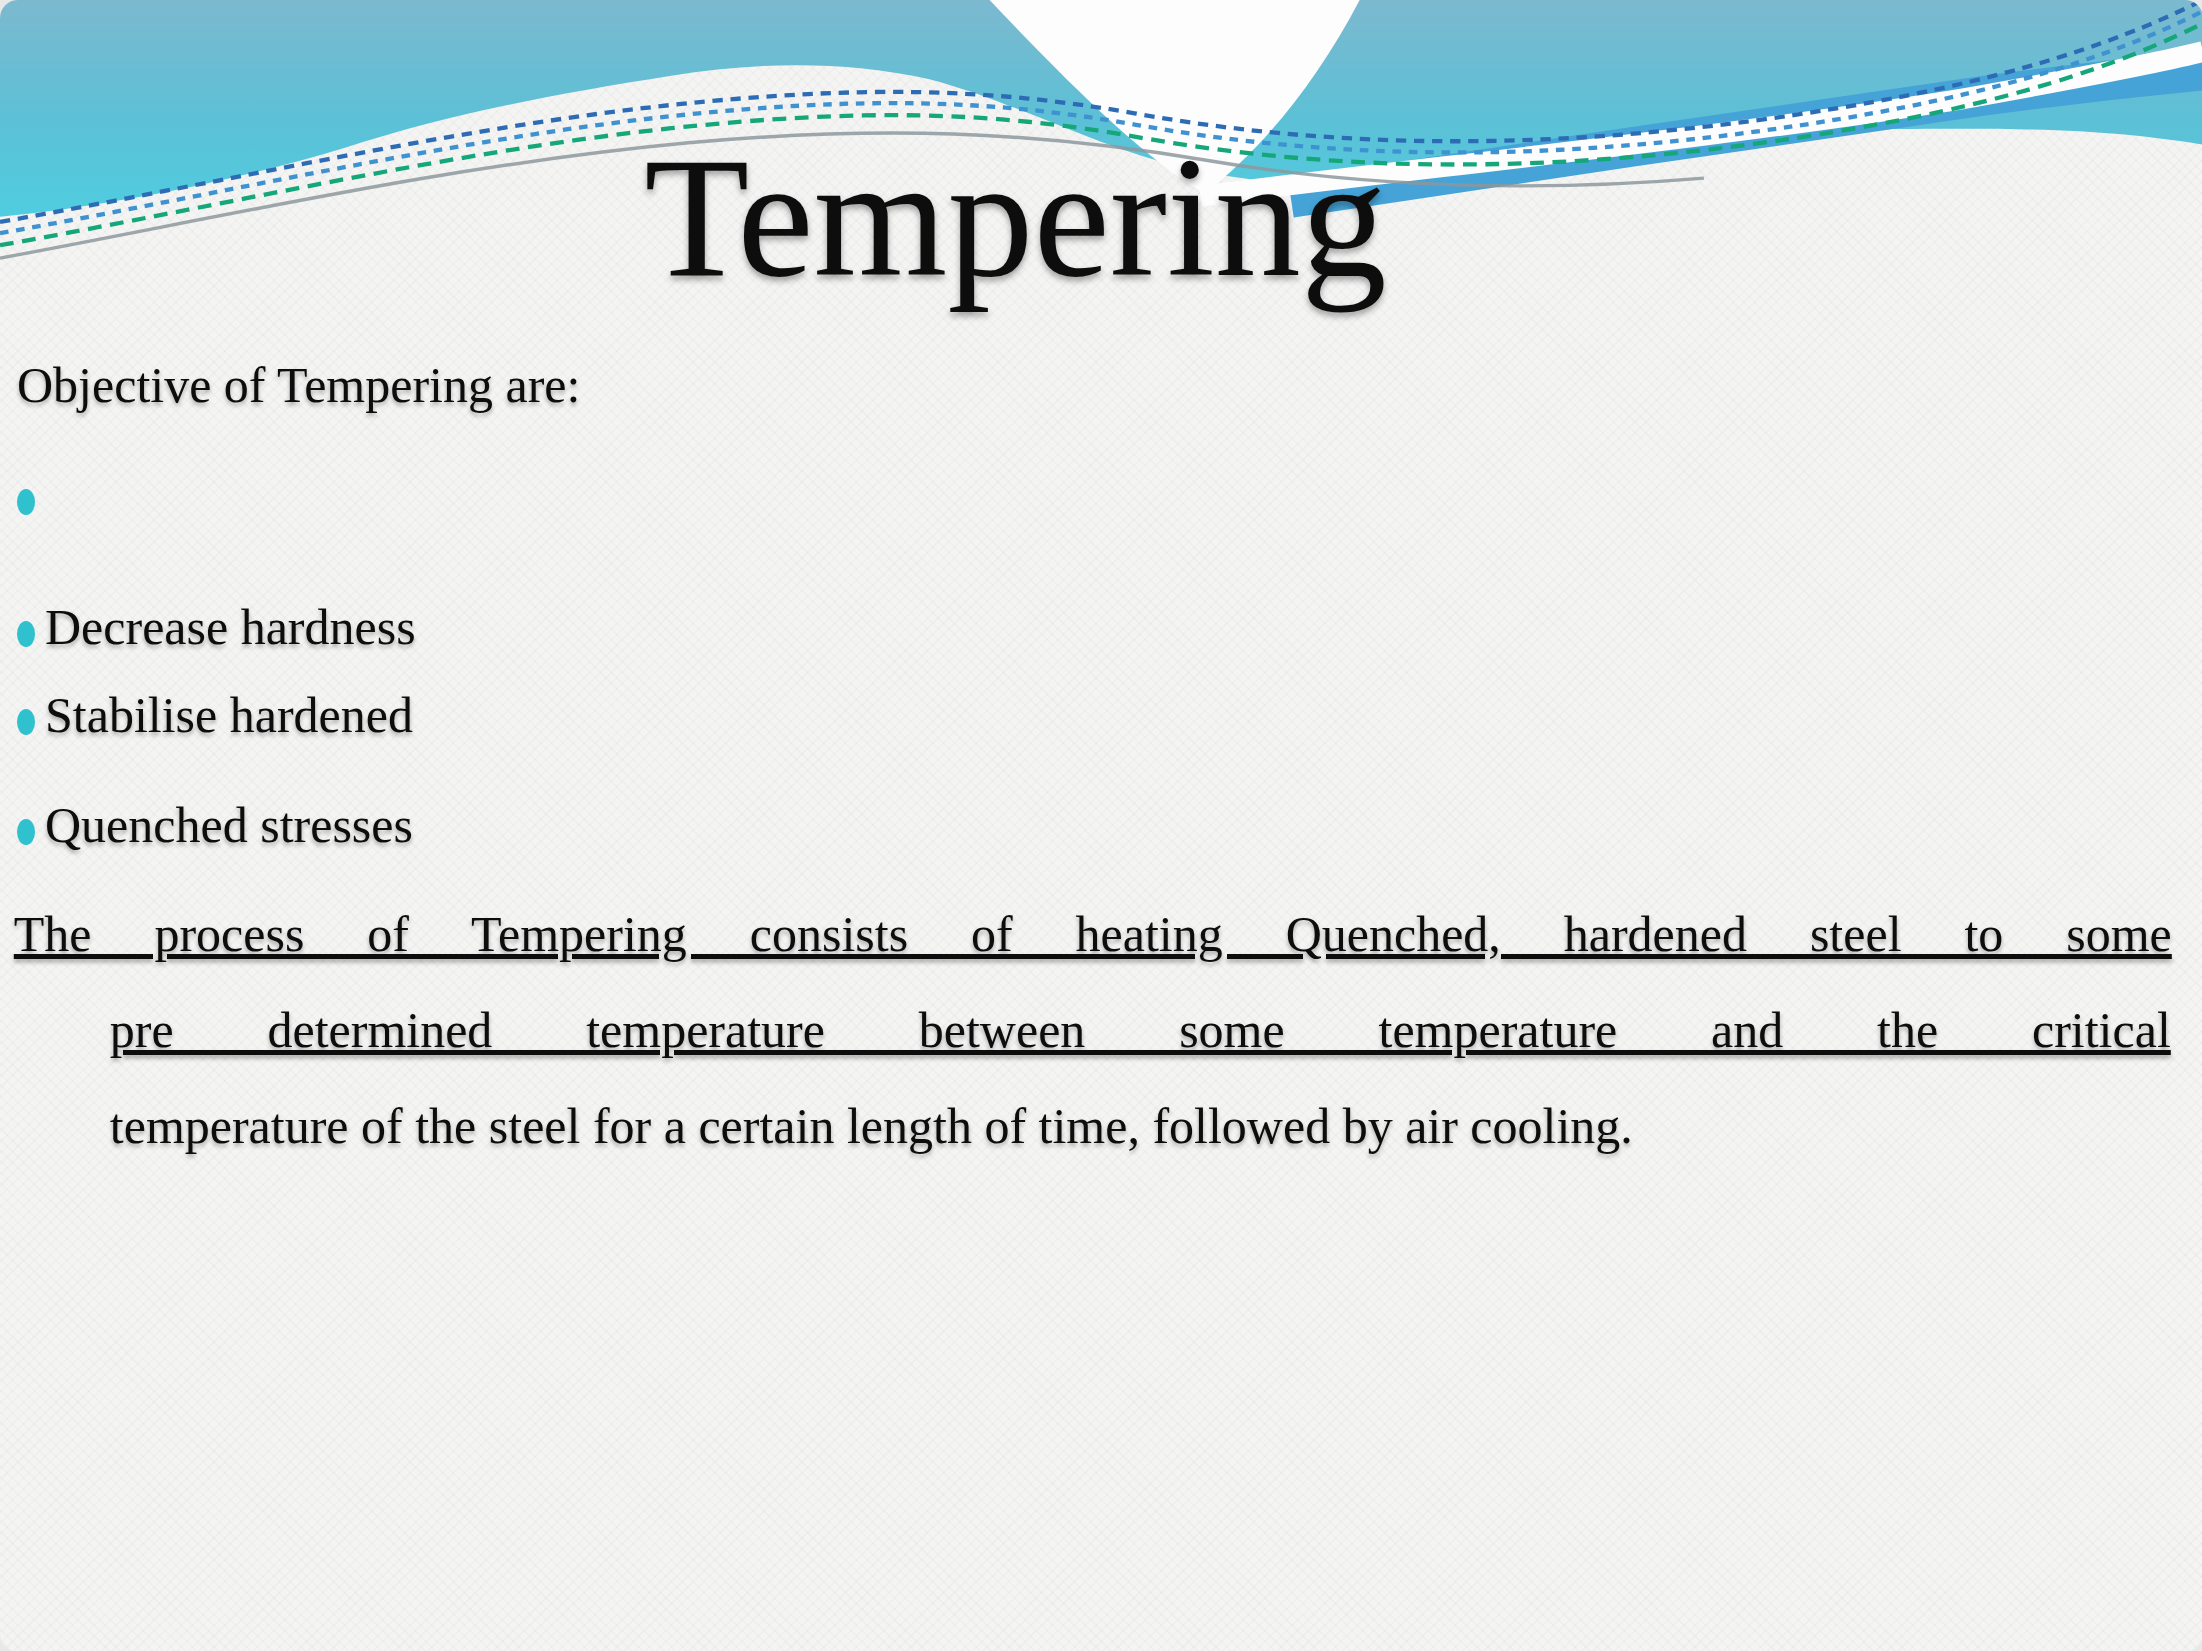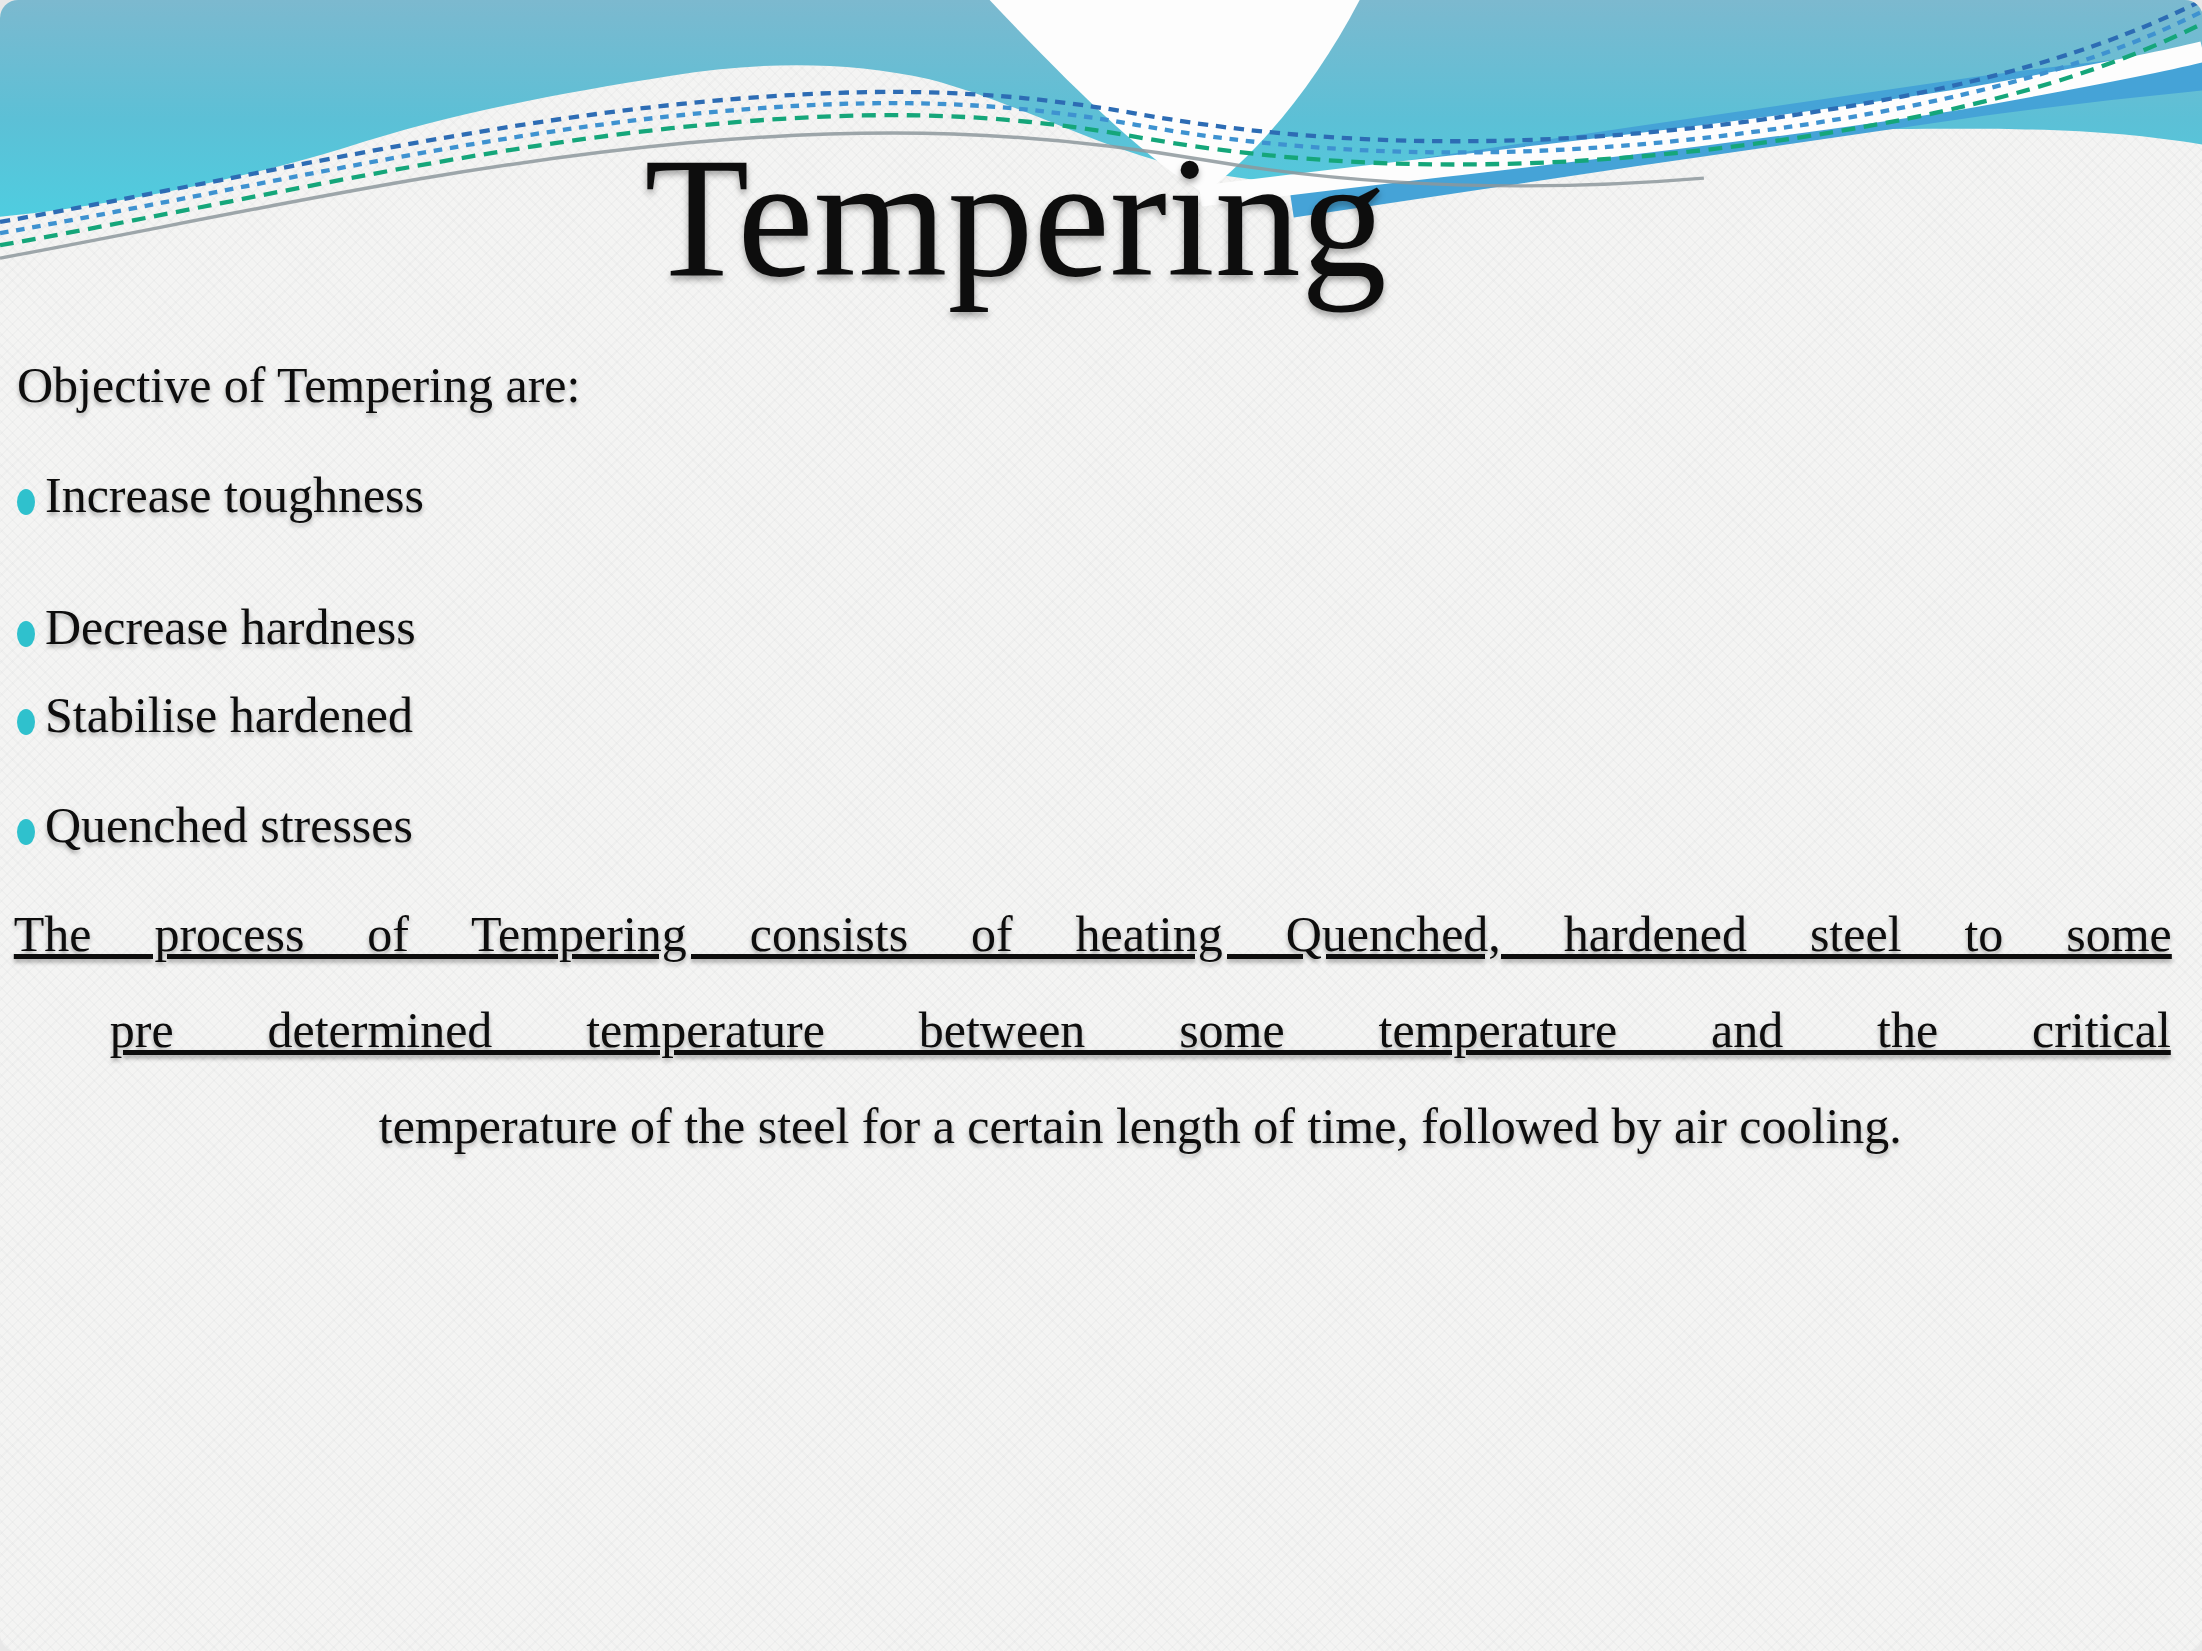--- a/index.html
+++ b/index.html
@@ -63,21 +63,21 @@
     background: var(--bullet, #2fc1cd);
   }
   .b1 { top: 470px; }
   .b2 { top: 602px; }
   .b3 { top: 690px; }
   .b4 { top: 800px; }
   .para-line { white-space: normal; }
   .para-justify { text-align: justify; text-align-last: justify; text-decoration: underline; }
   .p1 { top: 909px; }
   .p2 { top: 1005px; padding-left: 96px; width: 2061px; }
-  .p3 { top: 1101px; padding-left: 96px; width: 2061px; text-align: center; }
+  .p3 { top: 1101px; padding-left: 96px; width: 2061px; }
 </style>
 </head>
 <body>
 
 <div class="slide" style="--bg: #f4f4f3; --text: #0d0d0d; --bullet: #2fc1cd;">
 
   <svg class="wave-banner" viewBox="0 0 2560 430" preserveAspectRatio="none" aria-hidden="true">
     <defs>
       <linearGradient id="tealGrad" x1="0" y1="0" x2="0" y2="1">
         <stop offset="0" stop-color="#7cb9cf"></stop>
@@ -111,21 +111,20 @@
                C1600,220 1800,222 1980,207"></path>
     </g>
   </svg>
 
   <h1 class="slide-title">Tempering</h1>
 
   <div class="text-line intro-line">Objective of Tempering are:</div>
 
   <div class="text-line bullet-item b1">
     <span class="dot"></span>
-    <span>Increase toughness</span>
   </div>
   <div class="text-line bullet-item b2">
     <span class="dot"></span>
     <span>Decrease hardness</span>
   </div>
   <div class="text-line bullet-item b3">
     <span class="dot"></span>
     <span>Stabilise hardened</span>
   </div>
   <div class="text-line bullet-item b4">

